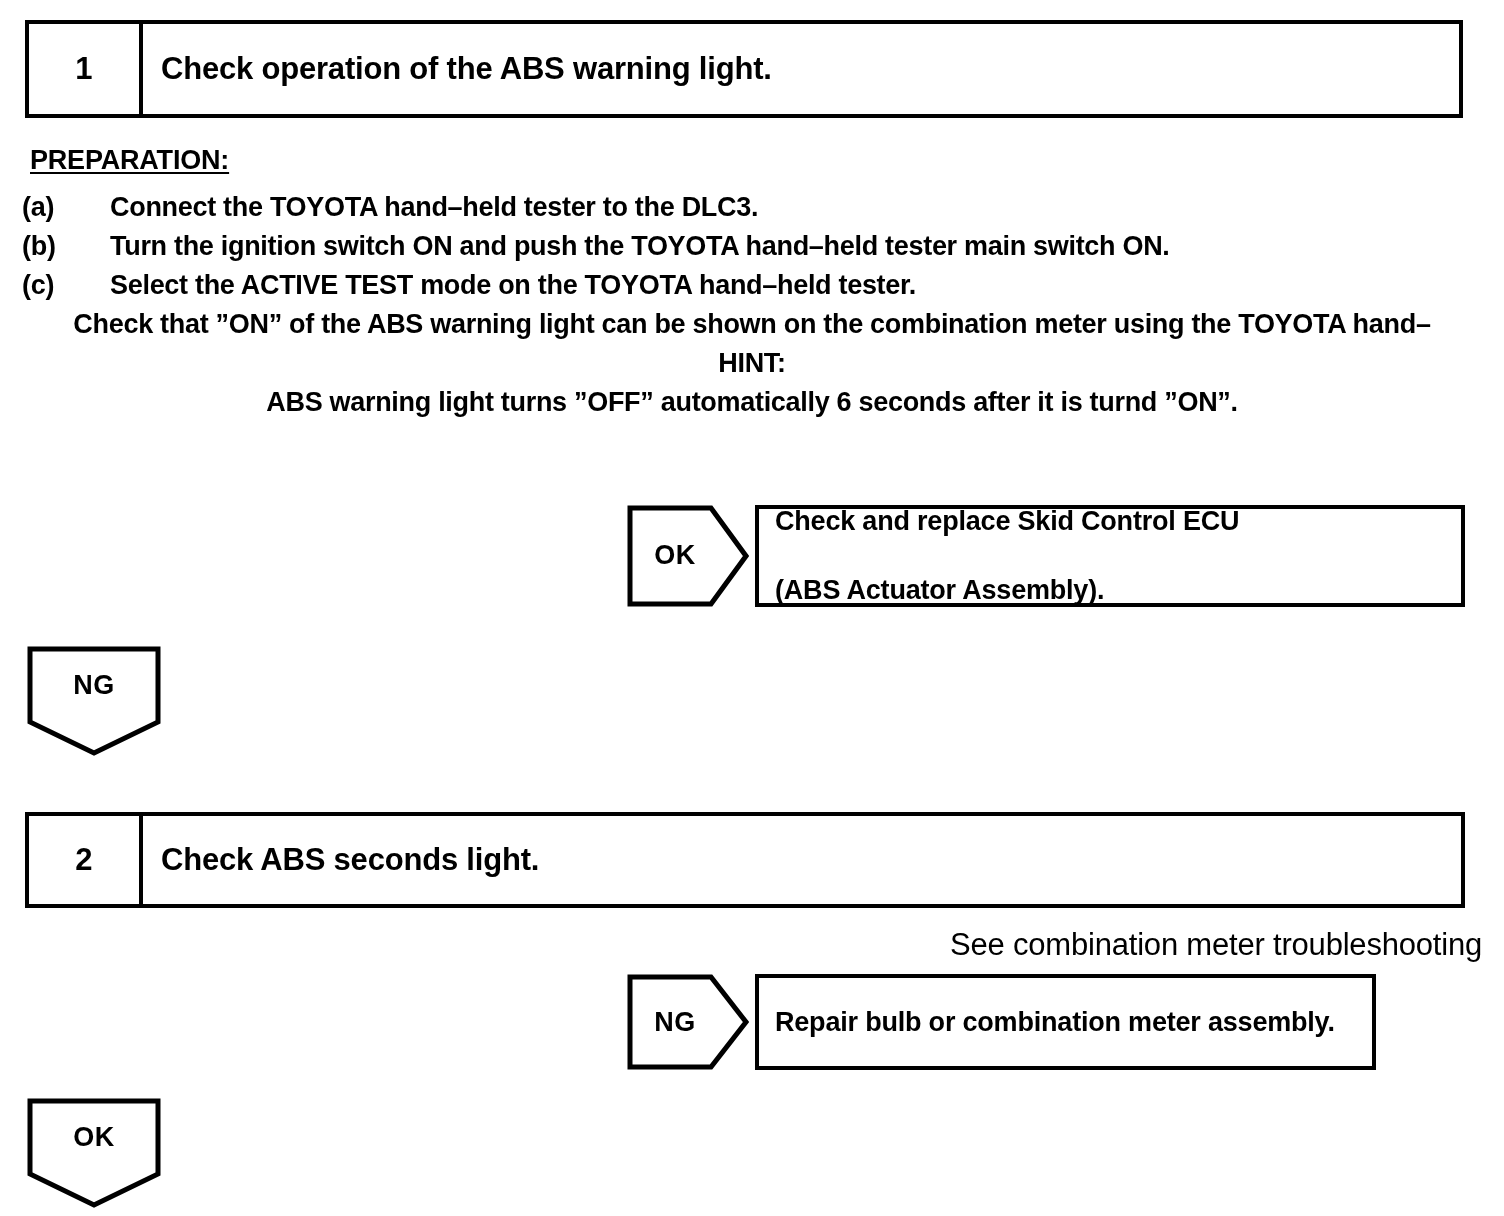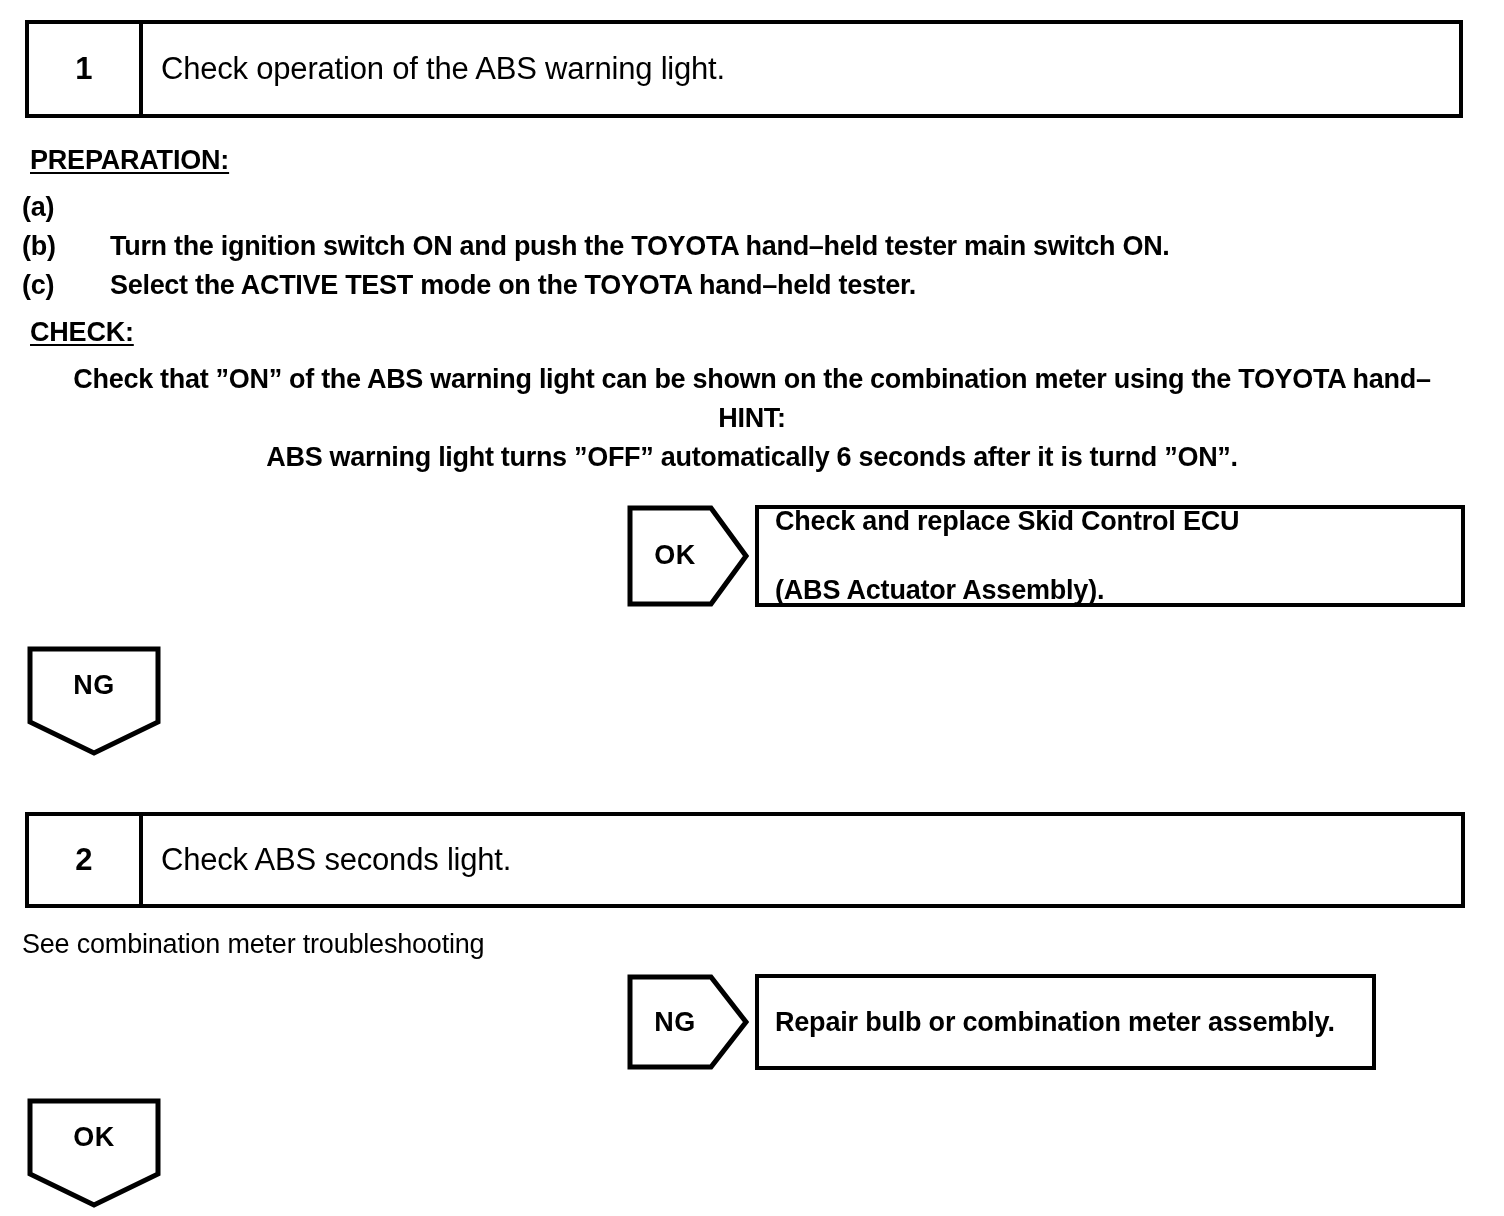--- a/index.html
+++ b/index.html
@@ -39,21 +39,21 @@
     font-size: 31px;
     font-weight: bold;
     letter-spacing: 0.5px;
   }
   .step-title {
     flex: 1 1 auto;
     display: flex;
     align-items: center;
     padding-left: 18px;
     font-size: 31px;
-    font-weight: normal;
+    font-weight: bold;
     letter-spacing: -0.2px;
   }
 
   
   .body-block {
     position: absolute;
     left: 22px;
     width: 1460px;
   }
   .sec-head {
@@ -81,26 +81,27 @@
     margin: 0;
     line-height: 39px;
     display: flex;
     white-space: nowrap;
   }
   .lettered .lbl {
     width: 88px;
     flex: 0 0 88px;
   }
   .thin-line {
-    font-size: 27px;
+    font-size: 31px;
     font-weight: normal;
     letter-spacing: -0.2px;
     margin: 0;
     line-height: 39px;
     white-space: nowrap;
+    text-align: right;
   }
 
   
   .result-row {
     position: absolute;
   }
   .judge-arrow {
     position: absolute;
     left: 0;
     top: 0;
@@ -168,31 +169,31 @@
   <div class="step-box" style="left:25px; top:20px; width:1438px; height:98px;">
     <div class="step-num">1</div>
     <div class="step-title">Check operation of the ABS warning light.</div>
   </div>
 
   <div class="body-block" style="top:133px;">
     <p class="sec-head">PREPARATION:</p>
 
     <div class="lettered">
       <span class="lbl">(a)</span>
+      <span>Connect the TOYOTA hand–held tester to the DLC3.</span>
     </div>
     <div class="lettered">
       <span class="lbl">(b)</span>
       <span>Turn the ignition switch ON and push the TOYOTA hand–held tester main switch ON.</span>
     </div>
     <div class="lettered">
       <span class="lbl">(c)</span>
       <span>Select the ACTIVE TEST mode on the TOYOTA hand–held tester.</span>
     </div>
 
-    <p class="sec-head">CHECK:</p>
     <p class="plain-line">Check that ”ON” of the ABS warning light can be shown on the combination meter using the TOYOTA hand–</p>
     <p class="plain-line">HINT:</p>
     <p class="plain-line">ABS warning light turns ”OFF” automatically 6 seconds after it is turnd ”ON”.</p>
   </div>
 
   <div class="result-row" style="left:627px; top:505px; width:838px; height:102px;">
 
     <div class="judge-arrow">
       <svg width="122" height="102" viewBox="0 0 122 102" aria-hidden="true">
         <polygon points="3,3 84,3 119,51 84,99 3,99" fill="#ffffff" stroke="#000000" stroke-width="5" stroke-linejoin="miter"></polygon>

